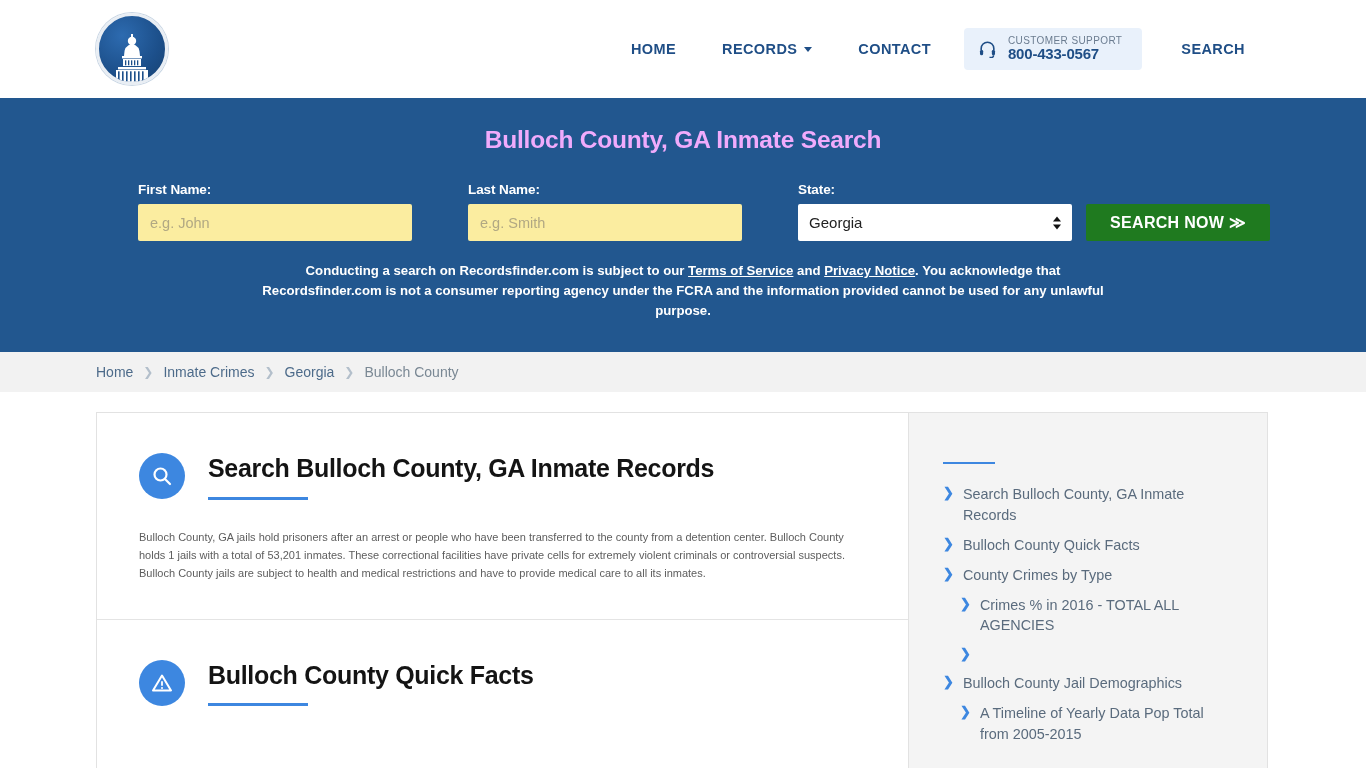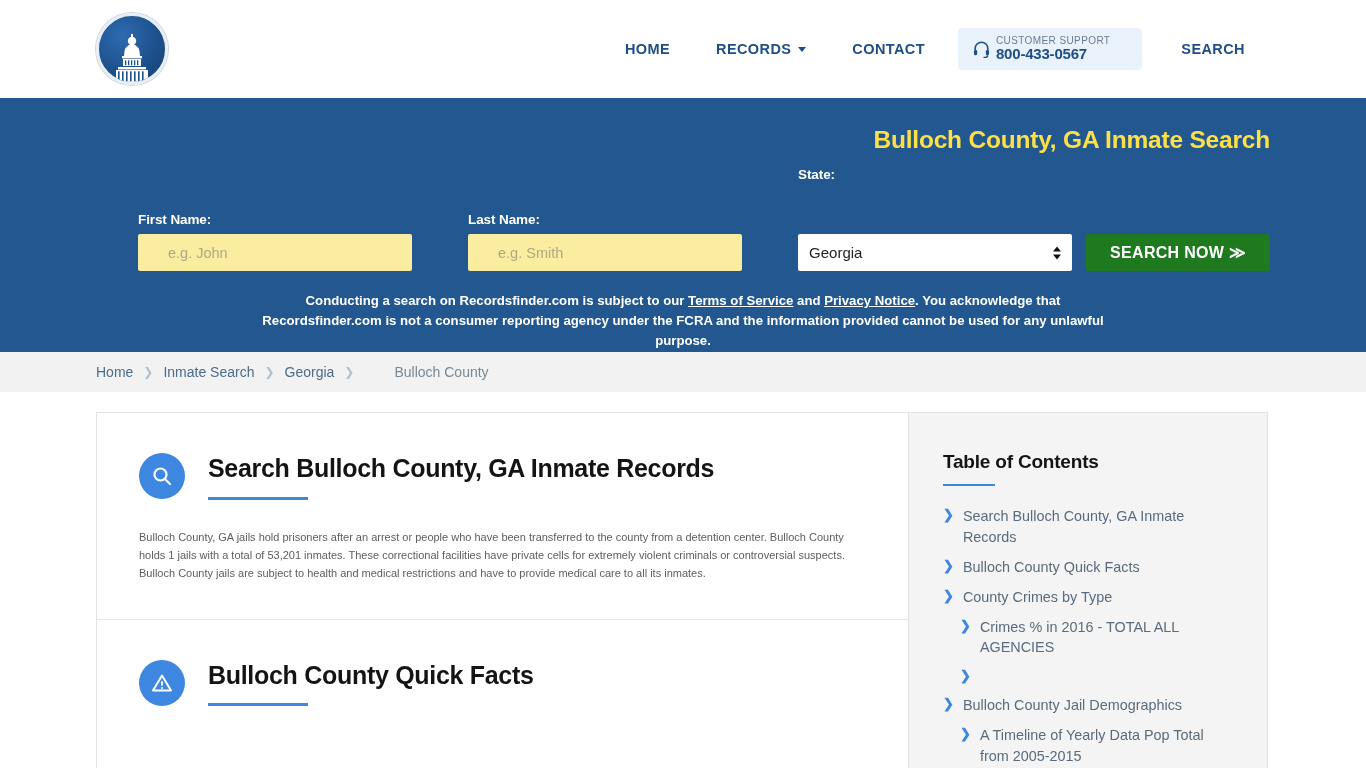--- a/index.html
+++ b/index.html
@@ -66,24 +66,24 @@
     width: 0; height: 0;
     border-left: 4.5px solid transparent;
     border-right: 4.5px solid transparent;
     border-top: 5px solid #1f4e86;
     display: inline-block;
     margin-top: 2px;
   }
   .support-box {
     background: #e9f1fb;
     border-radius: 4px;
-    padding: 7px 32px 8px 14px;
+    padding: 7px 20px 8px 14px;
     display: flex;
     align-items: center;
-    gap: 5px;
+    gap: 11px;
     margin: 0 16px 0 10px;
     cursor: pointer;
   }
   .support-box .headset { color: #1f4e86; display: block; }
   .support-lines { line-height: 1.12; }
   .support-label {
     font-size: 10px;
     color: #6b7c90;
     letter-spacing: 0.4px;
     display: block;
@@ -97,48 +97,48 @@
     letter-spacing: -0.2px;
   }
 
   
   .hero {
     background: #22578f;
     padding: 28px 96px 22px 96px;
     height: 254px;
   }
   .hero-title {
-    color: #fde047;
+    color: #f0abfc;
     font-size: 24.5px;
     font-weight: 700;
-    text-align: right;
+    text-align: center;
     letter-spacing: -0.2px;
-    margin-bottom: 13px;
+    margin-bottom: 28px;
   }
   .search-row {
     display: flex;
     align-items: flex-end;
     gap: 14px;
   }
   .field { display: flex; flex-direction: column; margin-left: 42px; }
   .field.first, .field.last { width: 320px; }
-  .field.state { width: 320px; gap: 45px; }
+  .field.state { width: 320px; }
   .field-label {
     color: #ffffff;
     font-size: 13.5px;
     font-weight: 700;
     margin-bottom: 7px;
     letter-spacing: -0.1px;
   }
   .txt-input {
     height: 37px;
     background: #fbeda0;
     border: none;
     border-radius: 2px;
-    padding: 0 30px;
+    padding: 0 12px;
     font-size: 14.5px;
     font-family: "Liberation Sans", sans-serif;
     color: #4a4a3a;
     outline: none;
   }
   .txt-input::placeholder { color: #b1a883; }
   .sel-wrap { position: relative; }
   .sel-input {
     width: 100%;
     height: 37px;
@@ -201,21 +201,21 @@
     display: flex;
     align-items: center;
   }
   .crumbs { display: flex; align-items: center; gap: 0; }
   .crumb {
     color: #4d6b8a;
     font-size: 14px;
     text-decoration: none;
     cursor: pointer;
   }
-  .crumb.current { color: #7a8894; cursor: default; margin-left: 30px; }
+  .crumb.current { color: #7a8894; cursor: default; }
   .crumb-sep {
     color: #b3bfcb;
     font-size: 12px;
     padding: 0 10px;
     line-height: 1;
   }
 
   
   .page-body {
     padding: 20px 98px 0 96px;
@@ -403,21 +403,21 @@
     <button class="search-btn">SEARCH NOW ≫</button>
   </div>
 
   <p class="disclaimer"><span>Conducting a search on Recordsfinder.com is subject to our </span><a>Terms of Service</a><span> and </span><a>Privacy Notice</a><span>. You acknowledge that Recordsfinder.com is not a consumer reporting agency under the FCRA and the information provided cannot be used for any unlawful purpose.</span></p>
 </section>
 
 <div class="crumbbar">
   <nav class="crumbs">
     <a class="crumb">Home</a>
     <span class="crumb-sep">❯</span>
-    <a class="crumb">Inmate Search</a>
+    <a class="crumb">Inmate Crimes</a>
     <span class="crumb-sep">❯</span>
     <a class="crumb">Georgia</a>
     <span class="crumb-sep">❯</span>
     <span class="crumb current">Bulloch County</span>
   </nav>
 </div>
 
 <div class="page-body">
 
   <main class="content-card">
@@ -450,21 +450,20 @@
         <div class="sec-title-wrap">
           <h2 class="sec-title">Bulloch County Quick Facts</h2>
           <div class="sec-rule"></div>
         </div>
       </div>
     </section>
 
   </main>
 
   <aside class="toc-card">
-    <h3 class="toc-title">Table of Contents</h3>
     <div class="toc-rule"></div>
     <ul class="toc-list">
       <li class="toc-item">
         <span class="toc-arrow">❯</span>
         <a class="toc-link">Search Bulloch County, GA Inmate Records</a>
       </li>
       <li class="toc-item">
         <span class="toc-arrow">❯</span>
         <a class="toc-link">Bulloch County Quick Facts</a>
       </li>

